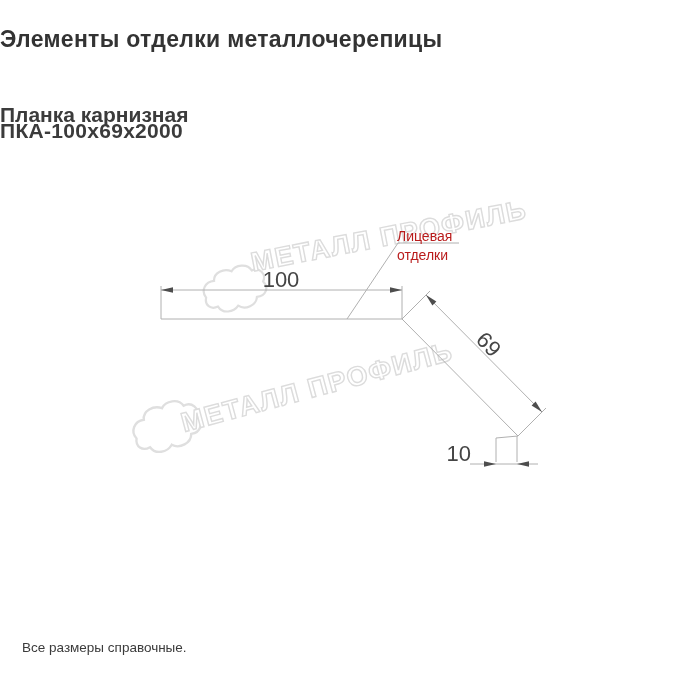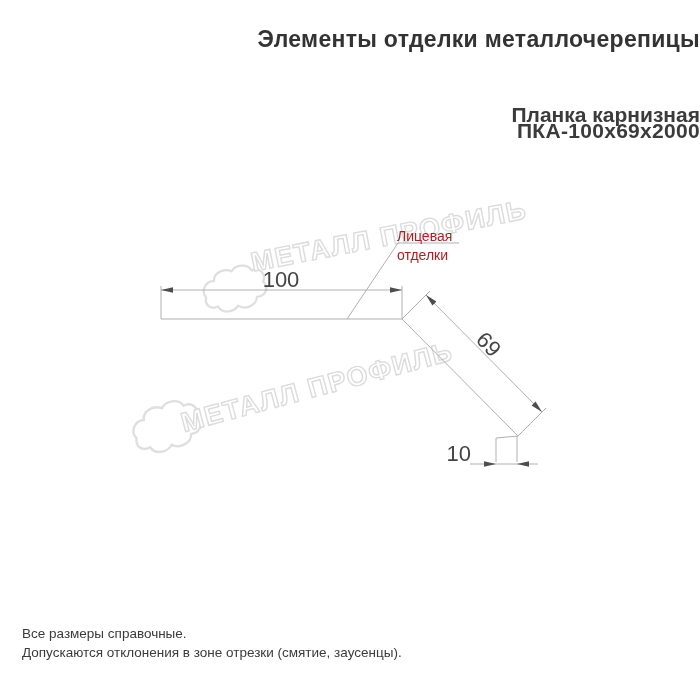--- a/index.html
+++ b/index.html
@@ -2,30 +2,30 @@
 <html><head>
 <meta charset="utf-8">
 <style>
   html,body{margin:0;padding:0;}
   body{
     width:700px;height:700px;position:relative;background:#ffffff;
     font-family:"Liberation Sans",sans-serif;overflow:hidden;
     -webkit-font-smoothing:antialiased;
   }
   .abs{position:absolute;}
-  .center-text{left:0;width:700px;text-align:right;}
+  .center-text{left:0;width:700px;text-align:left;}
   .page-title{top:26px;font-size:23px;font-weight:bold;color:#333;letter-spacing:.3px;}
   .product-name{top:103px;font-size:21px;font-weight:bold;color:#3b3b3b;}
   .product-code{top:119px;font-size:21px;font-weight:bold;color:#3b3b3b;letter-spacing:.3px;}
   .face-label{
     left:397px;top:227px;font-size:14px;line-height:19px;color:#b91c1c;
     white-space:nowrap;
   }
   .footer{
-    left:22px;top:624px;font-size:13.5px;line-height:19px;color:#3b3b3b;
+    left:22px;top:638px;font-size:13.5px;line-height:19px;color:#3b3b3b;
     white-space:nowrap;
   }
   svg{position:absolute;left:0;top:0;}
   svg text{font-family:"Liberation Sans",sans-serif;}
   .dimtext{font-size:22px;fill:#454545;}
   .wmtext{
     font-size:27px;font-weight:bold;letter-spacing:1.5px;
     fill:#ffffff;stroke:#dcdcdc;stroke-width:1.4px;
   }
   .drawline{stroke:#b0b0b0;stroke-width:1;fill:none;}
@@ -91,14 +91,13 @@
 
 <div class="abs center-text product-code">ПКА-100х69х2000</div>
 
 <div class="abs face-label">
   <div>Лицевая</div>
   <div>отделки</div>
 </div>
 
 <div class="abs footer">
   <div>Все размеры справочные.</div>
-  <div>Допускаются отклонения в зоне отрезки (смятие, заусенцы).</div>
 </div>
 
 </body></html>

